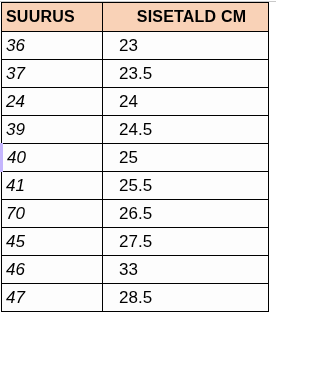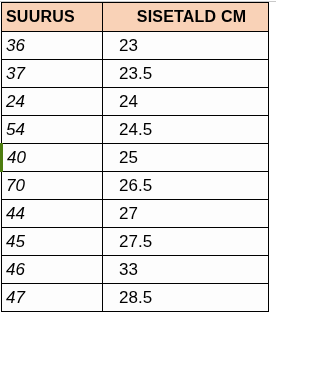--- a/index.html
+++ b/index.html
@@ -64,21 +64,21 @@
   }
   #size-table thead th.h-size  { text-align: left; }
   #size-table thead th.h-value { text-align: center; padding-left: 12px; }
 
   
   #size-table tbody td.c-size  { text-align: left; font-style: italic; }
   #size-table tbody td.c-value { text-align: left; padding-left: 16px; }
 
   
   #size-table tbody tr.is-selected td.c-size {
-    border-left: 3px solid #4d7c0f;
+    border-left: 3px solid #c4b5fd;
   }
 </style>
 </head>
 <body>
 
 <div id="top-rule"></div>
 
 <table id="size-table">
   <colgroup>
     <col class="col-size">
@@ -97,34 +97,34 @@
       </tr>
       <tr>
         <td class="c-size">37</td>
         <td class="c-value">23.5</td>
       </tr>
       <tr>
         <td class="c-size">24</td>
         <td class="c-value">24</td>
       </tr>
       <tr>
-        <td class="c-size">54</td>
+        <td class="c-size">39</td>
         <td class="c-value">24.5</td>
       </tr>
       <tr class="is-selected">
         <td class="c-size">40</td>
         <td class="c-value">25</td>
       </tr>
       <tr>
+        <td class="c-size">41</td>
+        <td class="c-value">25.5</td>
+      </tr>
+      <tr>
         <td class="c-size">70</td>
         <td class="c-value">26.5</td>
-      </tr>
-      <tr>
-        <td class="c-size">44</td>
-        <td class="c-value">27</td>
       </tr>
       <tr>
         <td class="c-size">45</td>
         <td class="c-value">27.5</td>
       </tr>
       <tr>
         <td class="c-size">46</td>
         <td class="c-value">33</td>
       </tr>
       <tr>

